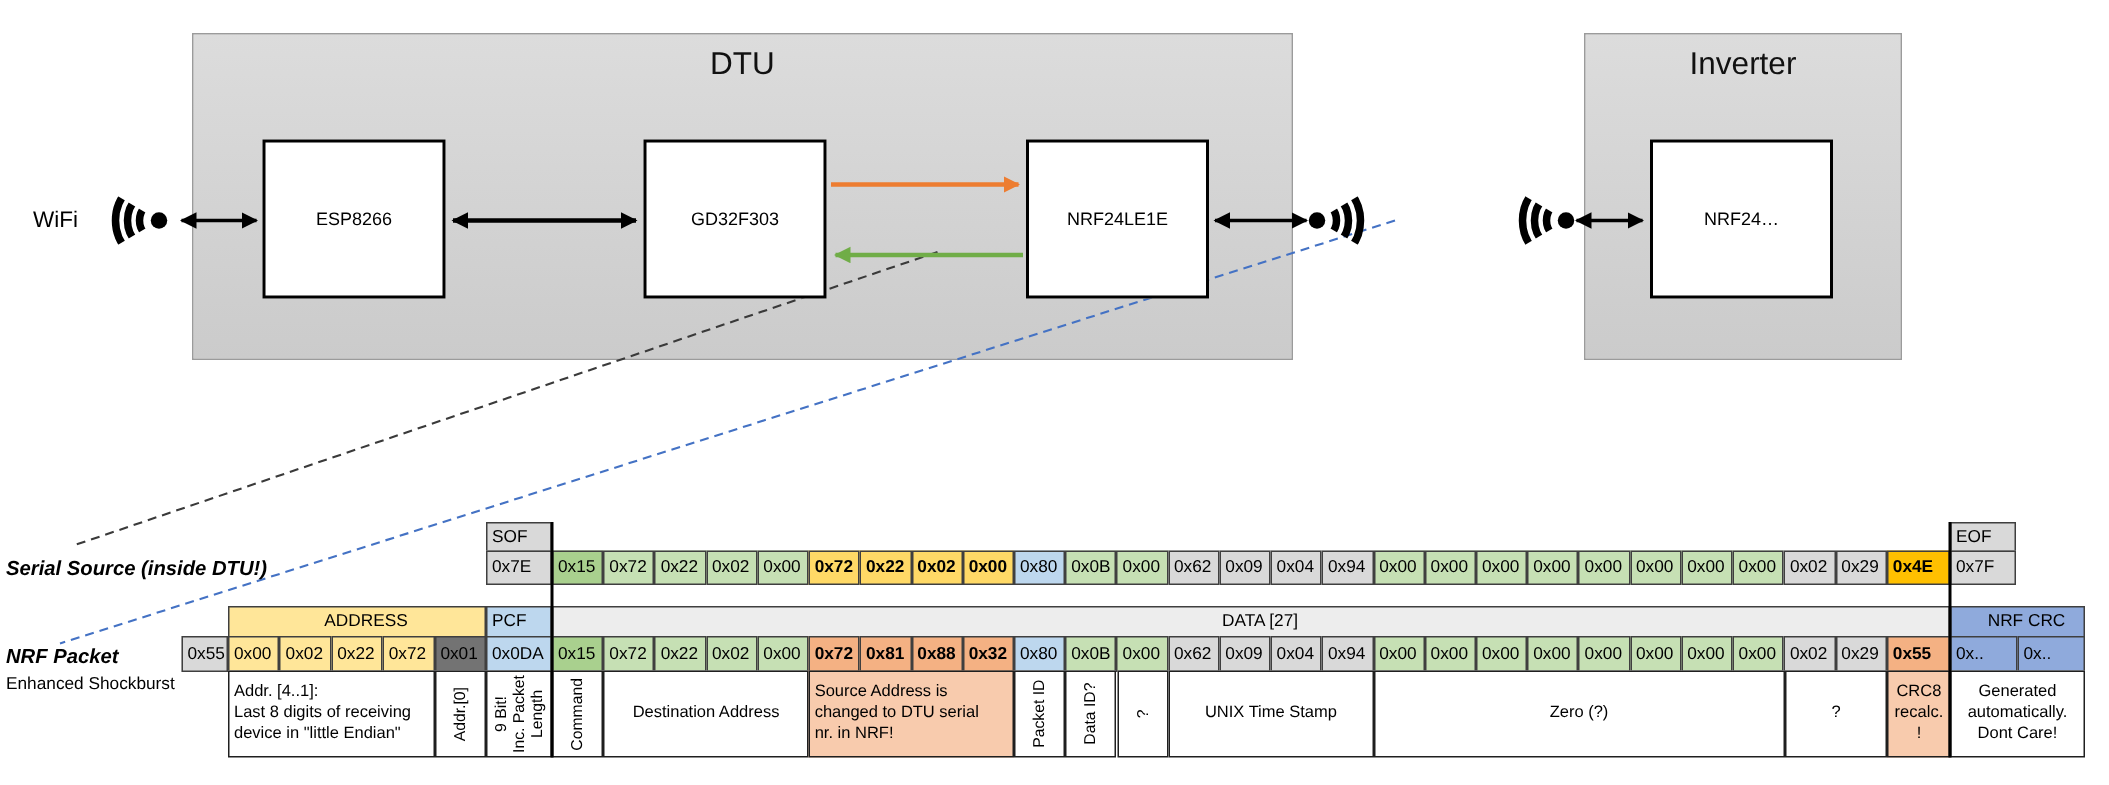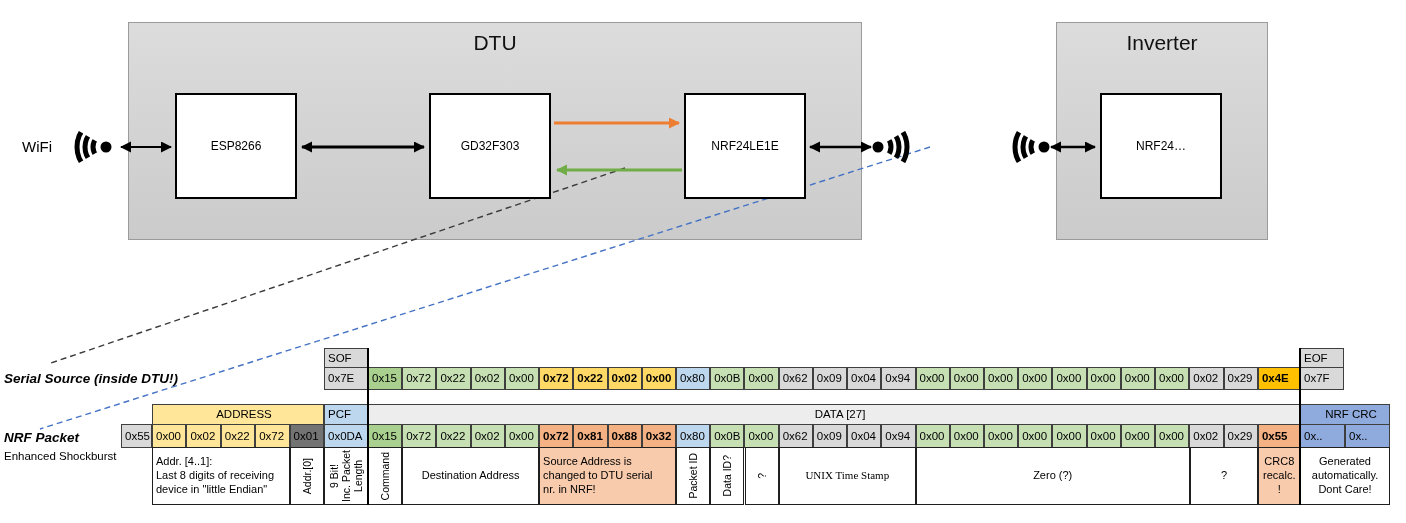--- a/index.html
+++ b/index.html
@@ -199,21 +199,21 @@
 Inc. Packet
 Length</span></div>
     <div class="ann" style="left: 368px; top: 447px; width: 34.22px; height: 58px;"><span class="v">Command</span></div>
     <div class="ann" style="left: 402.2px; top: 447px; width: 137px; height: 58px;">Destination Address</div>
     <div class="ann left" style="left: 539.1px; top: 447px; width: 137px; height: 58px; background: rgb(248, 203, 173);">Source Address is
 changed to DTU serial
 nr. in NRF!</div>
     <div class="ann" style="left: 676.1px; top: 447px; width: 34.2px; height: 58px;"><span class="v">Packet ID</span></div>
     <div class="ann" style="left: 710.3px; top: 447px; width: 34.2px; height: 58px;"><span class="v">Data ID?</span></div>
     <div class="ann" style="left: 744.6px; top: 447px; width: 34.2px; height: 58px;"><span class="v">?</span></div>
-    <div class="ann" style="left: 778.8px; top: 447px; width: 137px; height: 58px; font-family: Liberation Serif, serif;">UNIX Time Stamp</div>
+    <div class="ann" style="left: 778.8px; top: 447px; width: 137px; height: 58px;">UNIX Time Stamp</div>
     <div class="ann" style="left: 915.7px; top: 447px; width: 274px; height: 58px;">Zero (?)</div>
     <div class="ann" style="left: 1189.8px; top: 447px; width: 68.6px; height: 58px;">?</div>
     <div class="ann" style="left: 1258.4px; top: 447px; width: 41.8px; height: 58px; background: rgb(248, 203, 173);">CRC8
 recalc.
 !</div>
     <div class="ann" style="left: 1300px; top: 447px; width: 90px; height: 58px;">Generated
 automatically.
 Dont Care!</div>
   </div>
 

